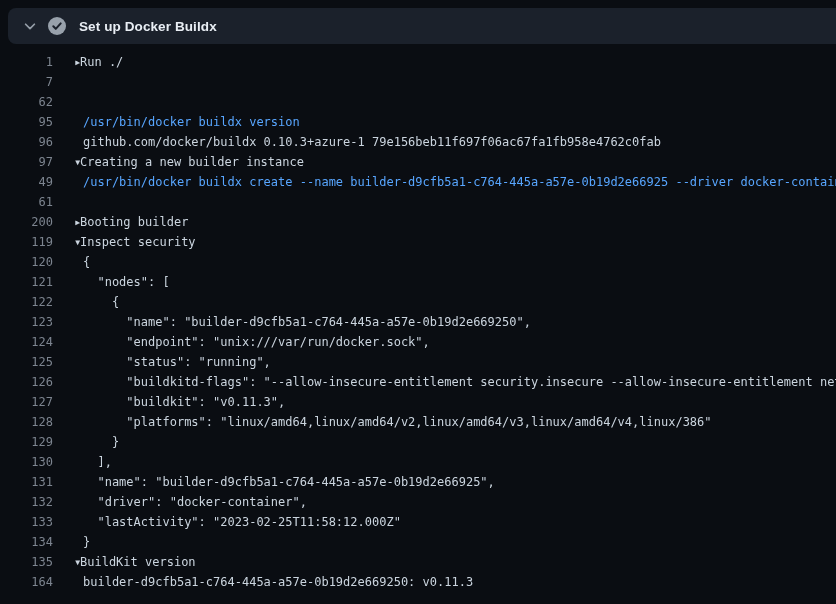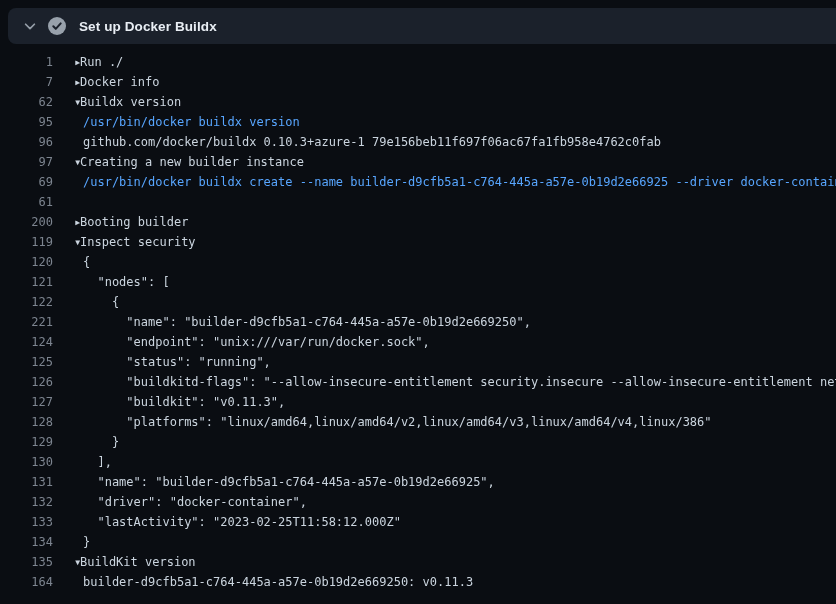--- a/index.html
+++ b/index.html
@@ -98,33 +98,33 @@
       <svg width="18" height="18" viewBox="0 0 16 16" aria-hidden="true">
         <circle cx="8" cy="8" r="8" style="fill:var(--check-circle-bg)"></circle>
         <path d="M4.7 8.3l2.2 2.2 4.4-4.8" fill="none" style="stroke:var(--check-mark)" stroke-width="1.8" stroke-linecap="round" stroke-linejoin="round"></path>
       </svg>
     </span>
     <span class="step-title">Set up Docker Buildx</span>
   </div>
 
   <div class="log" id="log">
       <div class="row group"><span class="num">1</span><span class="content"><span class="arrow">▶</span><span class="text group">Run ./</span></span></div>
-      <div class="row group"><span class="num">7</span><span class="content"><span class="arrow">▶</span><span class="text group">Docker info</span></span></div>
-      <div class="row group"><span class="num">62</span><span class="content"><span class="arrow">▼</span><span class="text group">Buildx version</span></span></div>
+      <div class="row group"><span class="num">7</span></div>
+      <div class="row group"><span class="num">62</span></div>
       <div class="row plain"><span class="num">95</span><span class="content"><span class="text command">/usr/bin/docker buildx version</span></span></div>
       <div class="row plain"><span class="num">96</span><span class="content"><span class="text output">github.com/docker/buildx 0.10.3+azure-1 79e156beb11f697f06ac67fa1fb958e4762c0fab</span></span></div>
       <div class="row group"><span class="num">97</span><span class="content"><span class="arrow">▼</span><span class="text group">Creating a new builder instance</span></span></div>
-      <div class="row plain"><span class="num">69</span><span class="content"><span class="text command">/usr/bin/docker buildx create --name builder-d9cfb5a1-c764-445a-a57e-0b19d2e66925 --driver docker-container</span></span></div>
+      <div class="row plain"><span class="num">49</span><span class="content"><span class="text command">/usr/bin/docker buildx create --name builder-d9cfb5a1-c764-445a-a57e-0b19d2e66925 --driver docker-container</span></span></div>
       <div class="row plain"><span class="num">61</span></div>
       <div class="row group"><span class="num">200</span><span class="content"><span class="arrow">▶</span><span class="text group">Booting builder</span></span></div>
       <div class="row group"><span class="num">119</span><span class="content"><span class="arrow">▼</span><span class="text group">Inspect security</span></span></div>
       <div class="row plain"><span class="num">120</span><span class="content"><span class="text output">{</span></span></div>
       <div class="row plain"><span class="num">121</span><span class="content"><span class="text output">  "nodes": [</span></span></div>
       <div class="row plain"><span class="num">122</span><span class="content"><span class="text output">    {</span></span></div>
-      <div class="row plain"><span class="num">221</span><span class="content"><span class="text output">      "name": "builder-d9cfb5a1-c764-445a-a57e-0b19d2e669250",</span></span></div>
+      <div class="row plain"><span class="num">123</span><span class="content"><span class="text output">      "name": "builder-d9cfb5a1-c764-445a-a57e-0b19d2e669250",</span></span></div>
       <div class="row plain"><span class="num">124</span><span class="content"><span class="text output">      "endpoint": "unix:///var/run/docker.sock",</span></span></div>
       <div class="row plain"><span class="num">125</span><span class="content"><span class="text output">      "status": "running",</span></span></div>
       <div class="row plain"><span class="num">126</span><span class="content"><span class="text output">      "buildkitd-flags": "--allow-insecure-entitlement security.insecure --allow-insecure-entitlement network"</span></span></div>
       <div class="row plain"><span class="num">127</span><span class="content"><span class="text output">      "buildkit": "v0.11.3",</span></span></div>
       <div class="row plain"><span class="num">128</span><span class="content"><span class="text output">      "platforms": "linux/amd64,linux/amd64/v2,linux/amd64/v3,linux/amd64/v4,linux/386"</span></span></div>
       <div class="row plain"><span class="num">129</span><span class="content"><span class="text output">    }</span></span></div>
       <div class="row plain"><span class="num">130</span><span class="content"><span class="text output">  ],</span></span></div>
       <div class="row plain"><span class="num">131</span><span class="content"><span class="text output">  "name": "builder-d9cfb5a1-c764-445a-a57e-0b19d2e66925",</span></span></div>
       <div class="row plain"><span class="num">132</span><span class="content"><span class="text output">  "driver": "docker-container",</span></span></div>
       <div class="row plain"><span class="num">133</span><span class="content"><span class="text output">  "lastActivity": "2023-02-25T11:58:12.000Z"</span></span></div>

